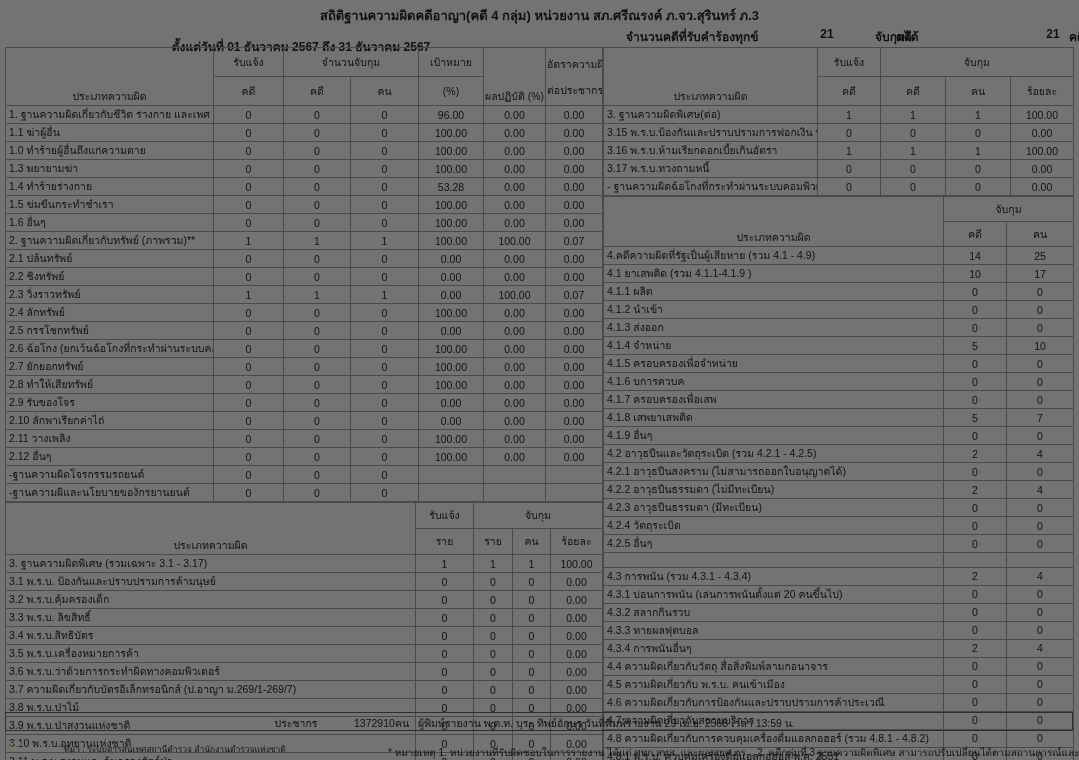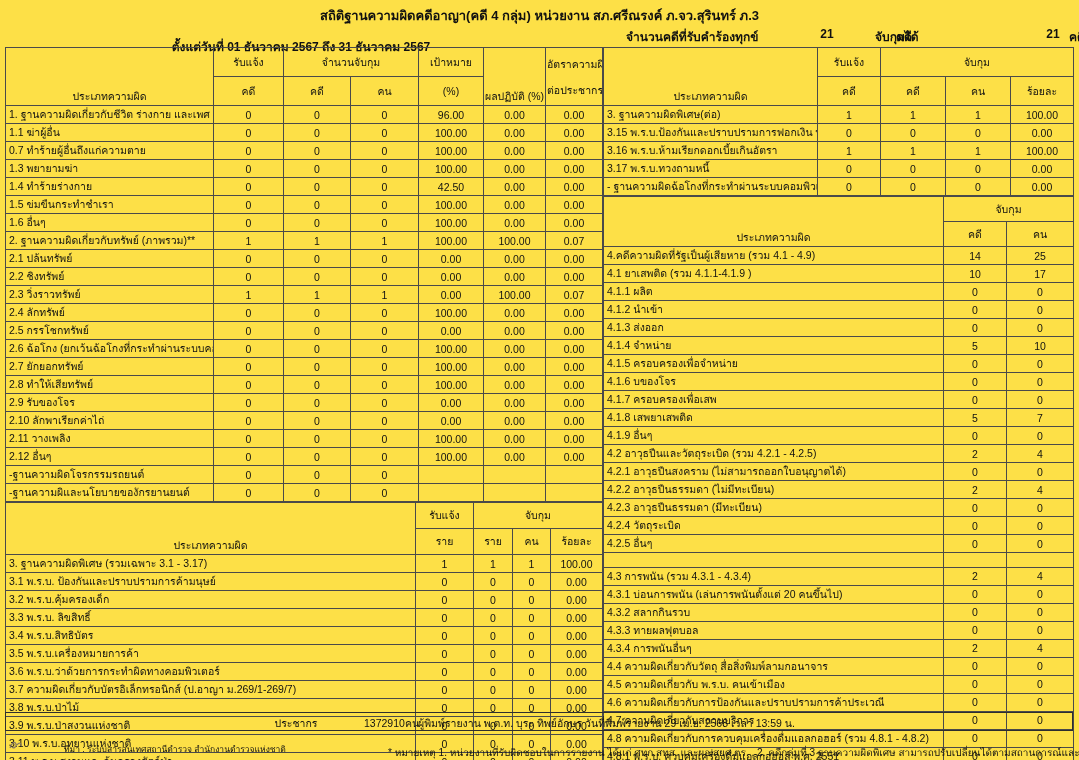--- a/index.html
+++ b/index.html
@@ -1,17 +1,17 @@
 <!DOCTYPE html>
 <html><head>
 <meta charset="utf-8">
 <style>
   html,body{margin:0;padding:0;background:#ffffff;}
   body{width:1079px;height:760px;font-family:"Liberation Sans","DejaVu Sans",sans-serif;color:#111;position:relative;overflow:hidden;}
-  .page{position:absolute;inset:0;background:#fde047;}
+  .page{position:absolute;inset:0;background:#737373;}
   .title{position:absolute;top:5px;left:0;width:1079px;text-align:center;font-size:13px;font-weight:bold;}
   .sub-date{position:absolute;top:27px;left:5px;width:592px;text-align:center;font-size:12px;font-weight:bold;margin-top:10px;}
   .sub-counts{position:absolute;top:27px;left:0;width:1079px;height:16px;font-size:12px;font-weight:bold;margin-left:16px;}
   .sub-counts span{position:absolute;white-space:nowrap;}
   .c-label{left:610px;}
   .c-val1{left:786px;width:50px;text-align:center;}
   .c-unit1{left:880px;}
   .c-arr{left:859px;}
   .c-val2{left:1012px;width:50px;text-align:center;}
   .c-unit2{left:1053px;}
@@ -38,21 +38,21 @@
   #right-a tbody tr{height:15px;padding-left:28px;}
   #right-b{width:470px;}
   #right-b thead tr{height:25px;}
   #right-b tbody tr{height:14.6px;}
 
   .rate-head{line-height:26px;}
 
   .footer-bar{position:absolute;left:5px;top:712px;width:1068px;height:19px;border:1.5px solid #2e2e2e;box-sizing:border-box;font-size:10.5px;}
   .footer-bar span{position:absolute;top:2px;white-space:nowrap;}
   .f-pop{left:235px;width:110px;text-align:center;}
-  .f-popval{left:358px;text-align:right;}
+  .f-popval{left:348px;text-align:right;}
   .f-print{left:412px;}
 
   .notes-row{position:absolute;left:0;top:736px;width:1079px;height:24px;}
   .src-icon{position:absolute;left:8px;top:2px;}
   .src-text{position:absolute;left:55px;top:6px;font-size:8.5px;margin-left:9px;}
   .remark-text{position:absolute;left:388px;top:9px;font-size:10px;white-space:nowrap;}
 </style>
 </head>
 <body>
 
@@ -111,21 +111,21 @@
           <tr>
             <td class="lbl">1.1 ฆ่าผู้อื่น</td>
             <td class="num">0</td>
             <td class="num">0</td>
             <td class="num">0</td>
             <td class="num">100.00</td>
             <td class="num">0.00</td>
             <td class="num">0.00</td>
           </tr>
           <tr>
-            <td class="lbl">0.7 ทำร้ายผู้อื่นถึงแก่ความตาย</td>
+            <td class="lbl">1.0 ทำร้ายผู้อื่นถึงแก่ความตาย</td>
             <td class="num">0</td>
             <td class="num">0</td>
             <td class="num">0</td>
             <td class="num">100.00</td>
             <td class="num">0.00</td>
             <td class="num">0.00</td>
           </tr>
           <tr>
             <td class="lbl">1.3 พยายามฆ่า</td>
             <td class="num">0</td>
@@ -133,21 +133,21 @@
             <td class="num">0</td>
             <td class="num">100.00</td>
             <td class="num">0.00</td>
             <td class="num">0.00</td>
           </tr>
           <tr>
             <td class="lbl">1.4 ทำร้ายร่างกาย</td>
             <td class="num">0</td>
             <td class="num">0</td>
             <td class="num">0</td>
-            <td class="num">42.50</td>
+            <td class="num">53.28</td>
             <td class="num">0.00</td>
             <td class="num">0.00</td>
           </tr>
           <tr>
             <td class="lbl">1.5 ข่มขืนกระทำชำเรา</td>
             <td class="num">0</td>
             <td class="num">0</td>
             <td class="num">0</td>
             <td class="num">100.00</td>
             <td class="num">0.00</td>
@@ -517,21 +517,21 @@
             <td class="lbl">4.1.4 จำหน่าย</td>
             <td class="num">5</td>
             <td class="num">10</td>
           </tr>
           <tr>
             <td class="lbl">4.1.5 ครอบครองเพื่อจำหน่าย</td>
             <td class="num">0</td>
             <td class="num">0</td>
           </tr>
           <tr>
-            <td class="lbl">4.1.6 บของโจร</td>
+            <td class="lbl">4.1.6 บการควบค</td>
             <td class="num">0</td>
             <td class="num">0</td>
           </tr>
           <tr>
             <td class="lbl">4.1.7 ครอบครองเพื่อเสพ</td>
             <td class="num">0</td>
             <td class="num">0</td>
           </tr>
           <tr>
             <td class="lbl">4.1.8 เสพยาเสพติด</td>

